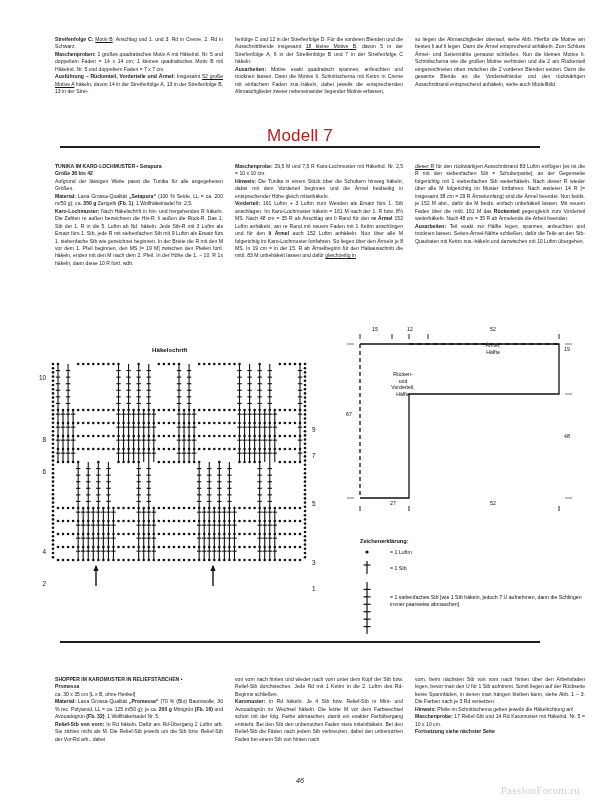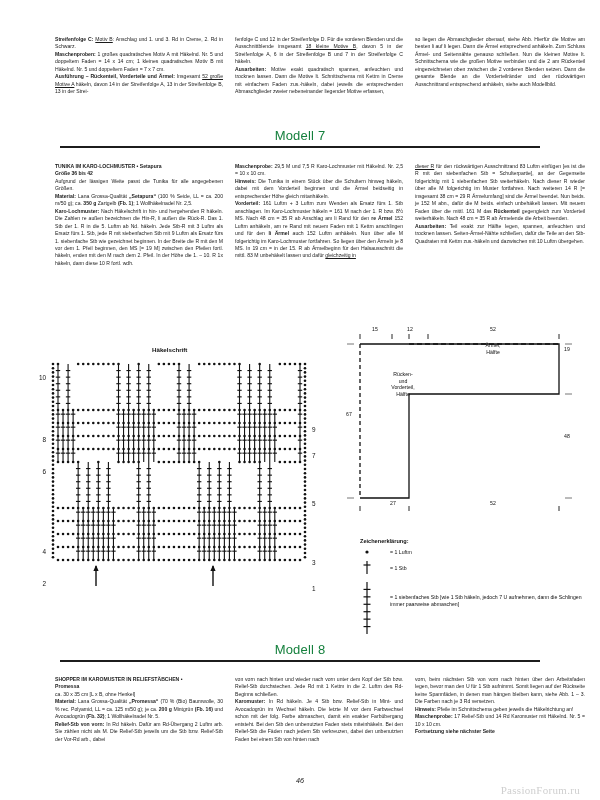--- a/index.html
+++ b/index.html
@@ -15,21 +15,21 @@
 
   
   .col{position:absolute;font-size:5.1px;line-height:7.45px;text-align:justify;}
   .col p{margin:0 0 0 0;}
   b{font-weight:bold;}
   u{text-decoration:underline;}
 
   
   .banner{position:absolute;left:60px;width:480px;text-align:center;}
   .banner .ttl{
-    font-size:13px;font-weight:400;color:#15803d;
+    font-size:17px;font-weight:400;color:#b91c1c;
     letter-spacing:.2px;line-height:19px;
   }
   .banner .rule{height:2.2px;background:#1c1c1c;margin-top:1px;}
 
   
   .hd{font-weight:bold;font-size:5.1px;line-height:7.45px;}
 
   
   .chart-title{
     position:absolute;font-weight:bold;font-size:6.2px;color:#111;
@@ -1336,21 +1336,20 @@
         <line x1="5.5" y1="65.71428571428571" x2="12.5" y2="65.71428571428571" stroke="#111" stroke-width="1.2"></line>
         <line x1="5.5" y1="73.14285714285714" x2="12.5" y2="73.14285714285714" stroke="#111" stroke-width="1.2"></line>
         <line x1="5.5" y1="80.57142857142857" x2="12.5" y2="80.57142857142857" stroke="#111" stroke-width="1.2"></line>
       </svg>
   </div>
   <div class="leg-txt" style="left:390px;top:549px;">= 1 Luftm</div>
   <div class="leg-txt" style="left:390px;top:565px;">= 1 Stb</div>
   <div class="leg-txt" style="left:390px;top:594px;width:195px;">= 1 siebenfaches Stb [wie 1 Stb häkeln, jedoch 7 U aufnehmen, dann die Schlingen immer paarweise abmaschen]</div>
 
   <div class="banner" style="top:640px;">
-    <div class="ttl">Modell 8</div>
     <div class="rule"></div>
   </div>
 
   <div class="col" style="left:55px;top:676px;width:168px;">
       <p class="hd">SHOPPER IM KAROMUSTER IN RELIEFSTÄBCHEN •</p>
       <p class="hd">Promessa</p>
       <p>ca. 30 x 35 cm [L x B, ohne Henkel]</p>
       <p><b>Material:</b> Lana Grossa-Qualität <b>„Promessa“</b> (70 % (Bio) Baumwolle, 30 % rec. Polyamid, LL = ca. 125 m/50 g); je ca. <b>200 g</b> Mintgrün <b>(Fb. 16)</b> und Avocadogrün <b>(Fb. 32)</b>; 1 Wollhäkelnadel Nr. 5.</p>
       <p><b>Relief-Stb von vorn:</b> In Rd häkeln. Dafür am Rd-Übergang 2 Luftm arb. Sie zählen nicht als M. Die Relief-Stb jeweils um die Stb bzw. Relief-Stb der Vor-Rd arb., dabei</p>
     </div>

